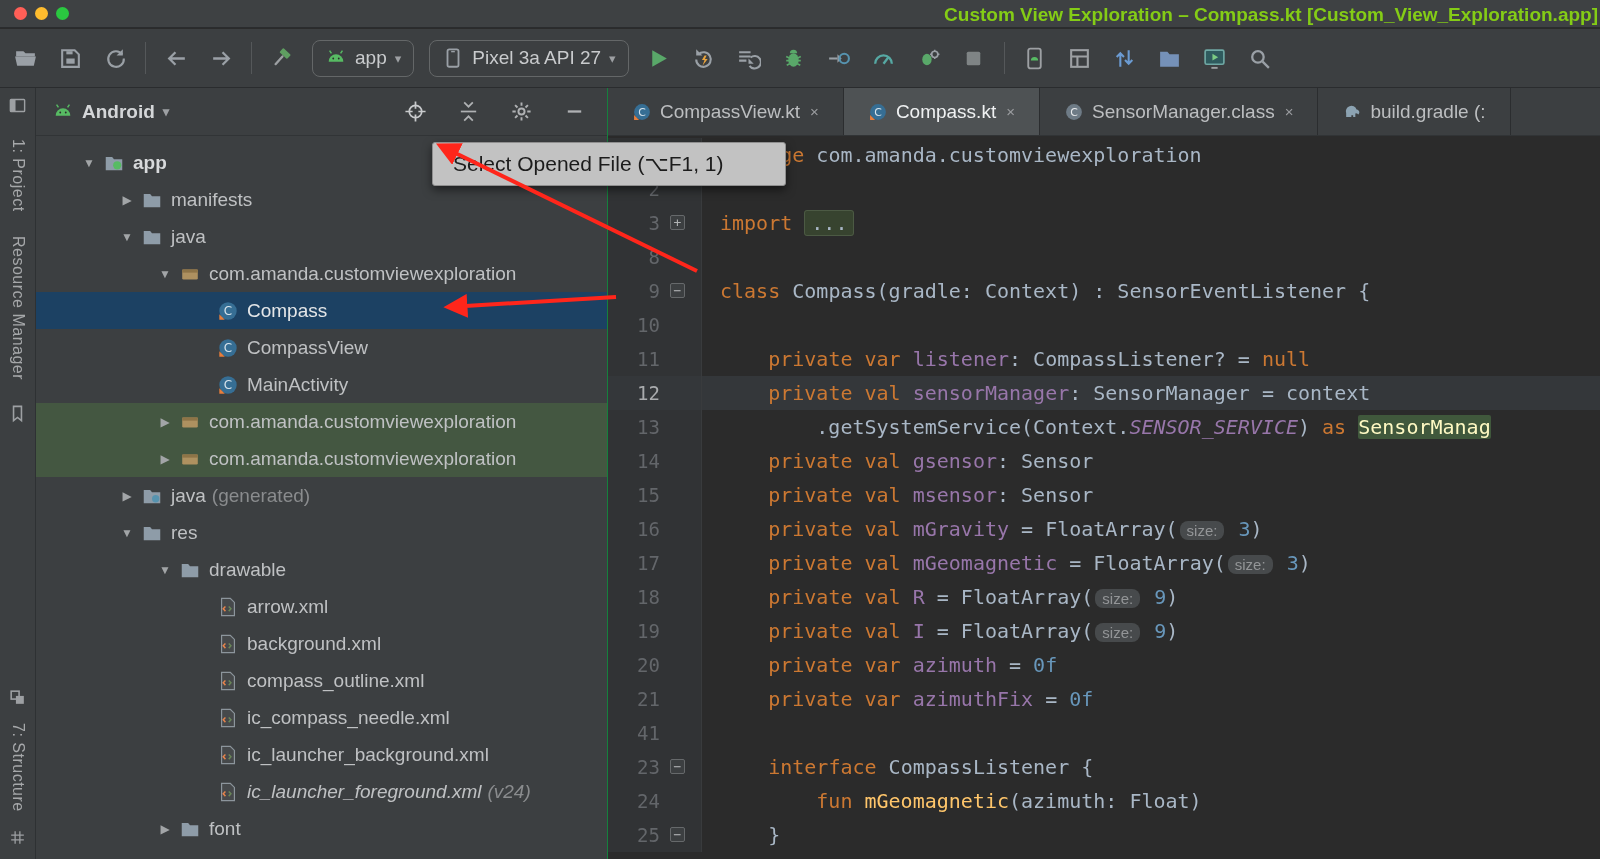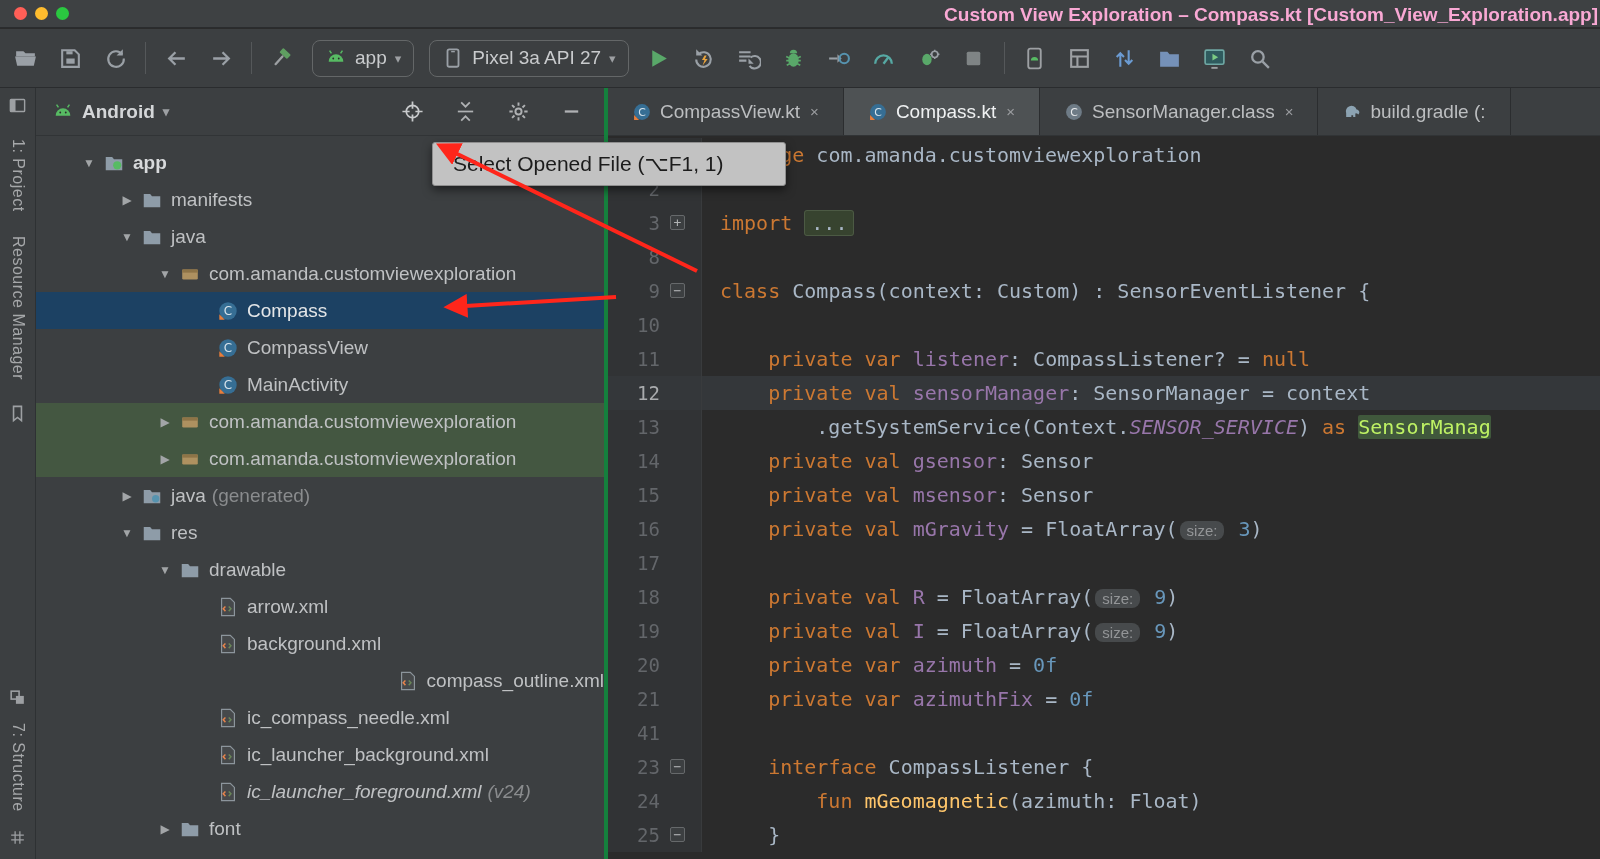--- a/index.html
+++ b/index.html
@@ -2,39 +2,39 @@
 <html><head>
 <meta charset="utf-8">
 <style>
 *{margin:0;padding:0;box-sizing:border-box;}
 html,body{width:1600px;height:859px;overflow:hidden;background:#2B2B2B;font-family:"Liberation Sans",sans-serif;}
 
 .titlebar{position:absolute;left:0;top:0;width:1600px;height:28px;background:#3E4143;border-bottom:1px solid #2A2C2E;z-index:5;}
 .traffic{position:absolute;left:14px;top:7px;display:flex;gap:8px;}
 .tl{width:13px;height:13px;border-radius:50%;}
 .tl.red{background:#FF5F57}.tl.yellow{background:#FEBC2E}.tl.green{background:#2AC840}
-.title{position:absolute;right:2px;top:0;height:44px;line-height:29px;color:#f9a8d4;font-size:19px;font-weight:700;white-space:nowrap;}
+.title{position:absolute;right:2px;top:0;height:44px;line-height:29px;color:#84cc16;font-size:19px;font-weight:700;white-space:nowrap;}
 
 .toolbar{position:absolute;left:0;top:29px;width:1600px;height:59px;background:#3C3F41;border-bottom:1px solid #2A2C2E;display:flex;align-items:center;padding:0 10px;gap:15px;z-index:5;}
 .tbtn{width:30px;height:30px;display:flex;align-items:center;justify-content:center;flex:none;}
 .tbtn svg{width:25px;height:25px;}
 .tsep{width:1px;height:32px;background:#55585A;flex:none;}
 .tdrop{height:37px;border:1px solid #646768;border-radius:8px;display:flex;align-items:center;gap:8px;padding:0 12px;color:#C9CBCD;font-size:19px;flex:none;}
 .tdrop .icon svg{width:22px;height:22px;}
 .chev{color:#9DA0A3;font-size:13px;}
 .icon{display:flex;align-items:center;justify-content:center;flex:none;}
 
 .main{position:absolute;left:0;top:88px;width:1600px;height:771px;display:flex;}
 .stripe{width:36px;background:#3C3F41;border-right:1px solid #2E3133;display:flex;flex-direction:column;align-items:center;padding-top:8px;flex:none;}
 .stripe .icon svg{width:19px;height:19px;}
 .stripe-top{display:flex;flex-direction:column;align-items:center;gap:24px;}
 .stripe-bottom{margin-top:auto;display:flex;flex-direction:column;align-items:center;gap:16px;padding-bottom:12px;}
 .vlabel{writing-mode:vertical-rl;font-size:16px;white-space:nowrap;color:#A6A8AA;letter-spacing:.5px;}
 
-.project{width:572px;background:#3C3F41;border-right:4px solid #15803d;display:flex;flex-direction:column;flex:none;}
+.project{width:572px;background:#3C3F41;border-right:1px solid #15803d;display:flex;flex-direction:column;flex:none;}
 .project-header{height:48px;border-bottom:1px solid #313436;display:flex;align-items:center;padding:0 20px 0 16px;flex:none;}
 .view-selector{display:flex;align-items:center;gap:8px;color:#D4D6D8;font-size:19px;font-weight:700;}
 .view-selector .icon svg{width:22px;height:22px;}
 .header-icons{margin-left:auto;display:flex;gap:27px;align-items:center;}
 .hbtn{width:26px;height:26px;display:flex;align-items:center;justify-content:center;}
 .hbtn svg{width:23px;height:23px;}
 .tree{padding-top:8px;font-size:19px;color:#BFC1C3;overflow:hidden;}
 .tree-row{height:37px;display:flex;align-items:center;white-space:nowrap;}
 .tchev{width:26px;flex:none;font-size:12px;color:#A2A5A7;display:flex;justify-content:center;}
 .tree-row .icon{width:24px;height:24px;margin-right:7px;}
@@ -62,21 +62,21 @@
 
 .tk-kw{color:#CC7832;}
 .tk-pl{color:#A9B7C6;}
 .tk-fi{color:#9876AA;}
 .tk-fu{color:#9876AA;text-underline-offset:4px;}
 .tk-nu{color:#6897BB;}
 .tk-fn{color:#FFC66B;}
 .tk-cn{color:#9876AA;font-style:italic;}
 .tk-fold{background:#37432F;border:1px solid #4C5A44;border-radius:3px;padding:0 6px;color:#A9B7C6;}
 .tk-hint{background:#474A4C;color:#939597;border-radius:8px;padding:1px 7px;font-size:15px;font-family:"Liberation Sans",sans-serif;margin:0 2px;}
-.tk-hl{background:#40583C;border-radius:2px;color:#bef264;}
+.tk-hl{background:#40583C;border-radius:2px;color:#fef9c3;}
 
 .tooltip{position:absolute;left:432px;top:142px;z-index:60;background:#C2C2C2;color:#1C1C1C;font-size:21px;padding:9px 20px;border:1px solid #8F8F8F;border-radius:3px;box-shadow:0 4px 10px rgba(0,0,0,.5);white-space:nowrap;min-width:354px;}
 .arrows{position:absolute;left:0;top:0;z-index:70;pointer-events:none;}
 </style>
 </head>
 <body>
 
 <div class="titlebar">
   <div class="traffic">
     <span class="tl red"></span>
@@ -503,21 +503,21 @@
           <span class="tchev"></span>
           <span class="icon">
             <svg viewBox="0 0 24 24">
               <path d="M5 2.5h9.5L19 7v14.5H5z" fill="#46494B" stroke="#8C959C" stroke-width="1.3"></path>
               <path d="M9.2 11.5 6.8 14l2.4 2.5" fill="none" stroke="#E8854C" stroke-width="1.6"></path>
               <path d="M12.8 11.5 15.2 14l-2.4 2.5" fill="none" stroke="#6A8759" stroke-width="1.6"></path>
             </svg>
           </span>
           <span class="tlabel">background.xml</span>
         </div>
-        <div class="tree-row" style="padding-left: 154px; justify-content: flex-end;">
+        <div class="tree-row" style="padding-left: 154px;">
           <span class="tchev"></span>
           <span class="icon">
             <svg viewBox="0 0 24 24">
               <path d="M5 2.5h9.5L19 7v14.5H5z" fill="#46494B" stroke="#8C959C" stroke-width="1.3"></path>
               <path d="M9.2 11.5 6.8 14l2.4 2.5" fill="none" stroke="#E8854C" stroke-width="1.6"></path>
               <path d="M12.8 11.5 15.2 14l-2.4 2.5" fill="none" stroke="#6A8759" stroke-width="1.6"></path>
             </svg>
           </span>
           <span class="tlabel">compass_outline.xml</span>
         </div>
@@ -641,21 +641,21 @@
           </span>
           <span class="line-text"></span>
         </div>
         <div class="code-line">
           <span class="gutter">
             <span class="lnum">9</span>
             <span class="fold-col">
               <span class="fold-box">−</span>
             </span>
           </span>
-          <span class="line-text"><span class="tk-kw">class</span><span class="tk-pl"> Compass(context: Custom) : SensorEventListener {</span></span>
+          <span class="line-text"><span class="tk-kw">class</span><span class="tk-pl"> Compass(gradle: Context) : SensorEventListener {</span></span>
         </div>
         <div class="code-line">
           <span class="gutter">
             <span class="lnum">10</span>
             <span class="fold-col"></span>
           </span>
           <span class="line-text"></span>
         </div>
         <div class="code-line">
           <span class="gutter">
@@ -697,20 +697,21 @@
             <span class="lnum">16</span>
             <span class="fold-col"></span>
           </span>
           <span class="line-text"><span>    </span><span class="tk-kw">private</span><span class="tk-pl"> </span><span class="tk-kw">val</span><span class="tk-pl"> </span><span class="tk-fi">mGravity</span><span class="tk-pl"> = FloatArray(</span><span class="tk-hint">size:</span><span class="tk-pl"> </span><span class="tk-nu">3</span><span class="tk-pl">)</span></span>
         </div>
         <div class="code-line">
           <span class="gutter">
             <span class="lnum">17</span>
             <span class="fold-col"></span>
           </span>
+          <span class="line-text"><span>    </span><span class="tk-kw">private</span><span class="tk-pl"> </span><span class="tk-kw">val</span><span class="tk-pl"> </span><span class="tk-fi">mGeomagnetic</span><span class="tk-pl"> = FloatArray(</span><span class="tk-hint">size:</span><span class="tk-pl"> </span><span class="tk-nu">3</span><span class="tk-pl">)</span></span>
         </div>
         <div class="code-line">
           <span class="gutter">
             <span class="lnum">18</span>
             <span class="fold-col"></span>
           </span>
           <span class="line-text"><span>    </span><span class="tk-kw">private</span><span class="tk-pl"> </span><span class="tk-kw">val</span><span class="tk-pl"> </span><span class="tk-fi">R</span><span class="tk-pl"> = FloatArray(</span><span class="tk-hint">size:</span><span class="tk-pl"> </span><span class="tk-nu">9</span><span class="tk-pl">)</span></span>
         </div>
         <div class="code-line">
           <span class="gutter">

